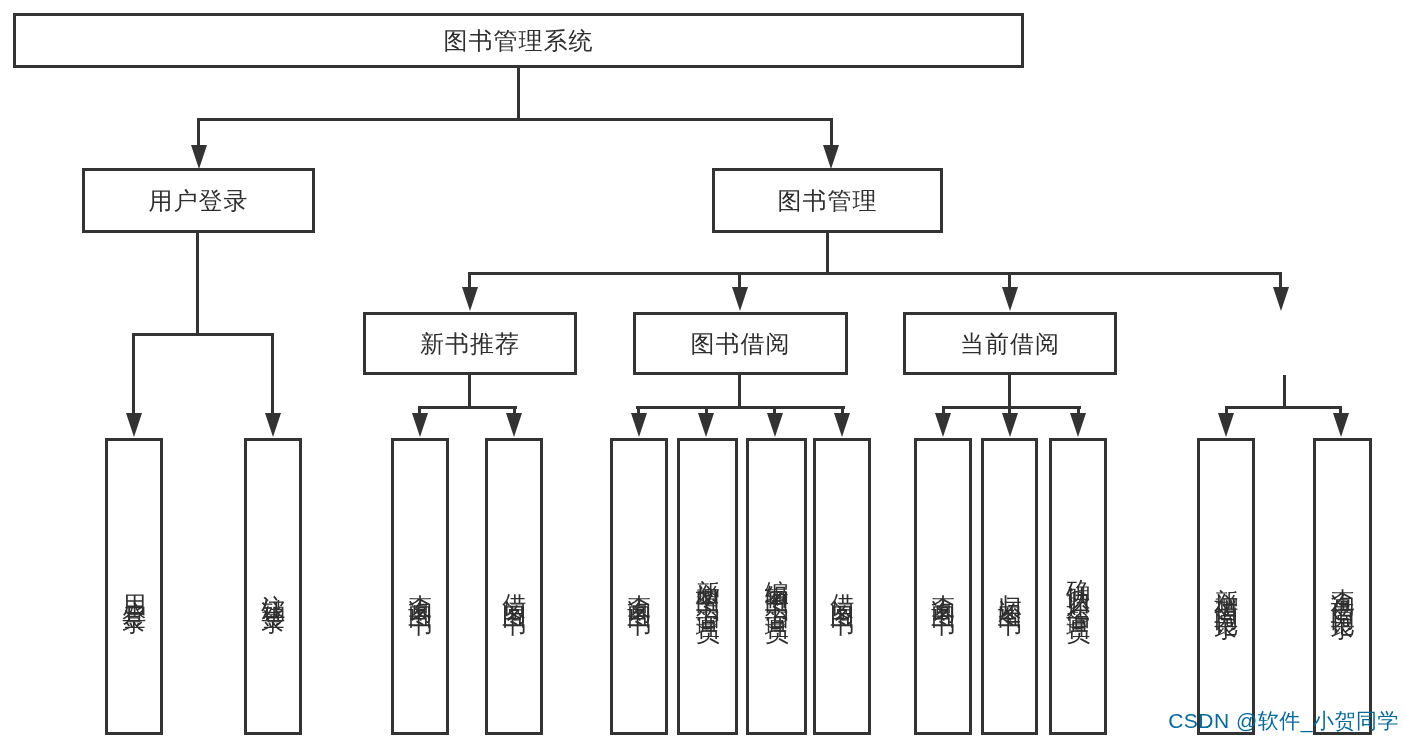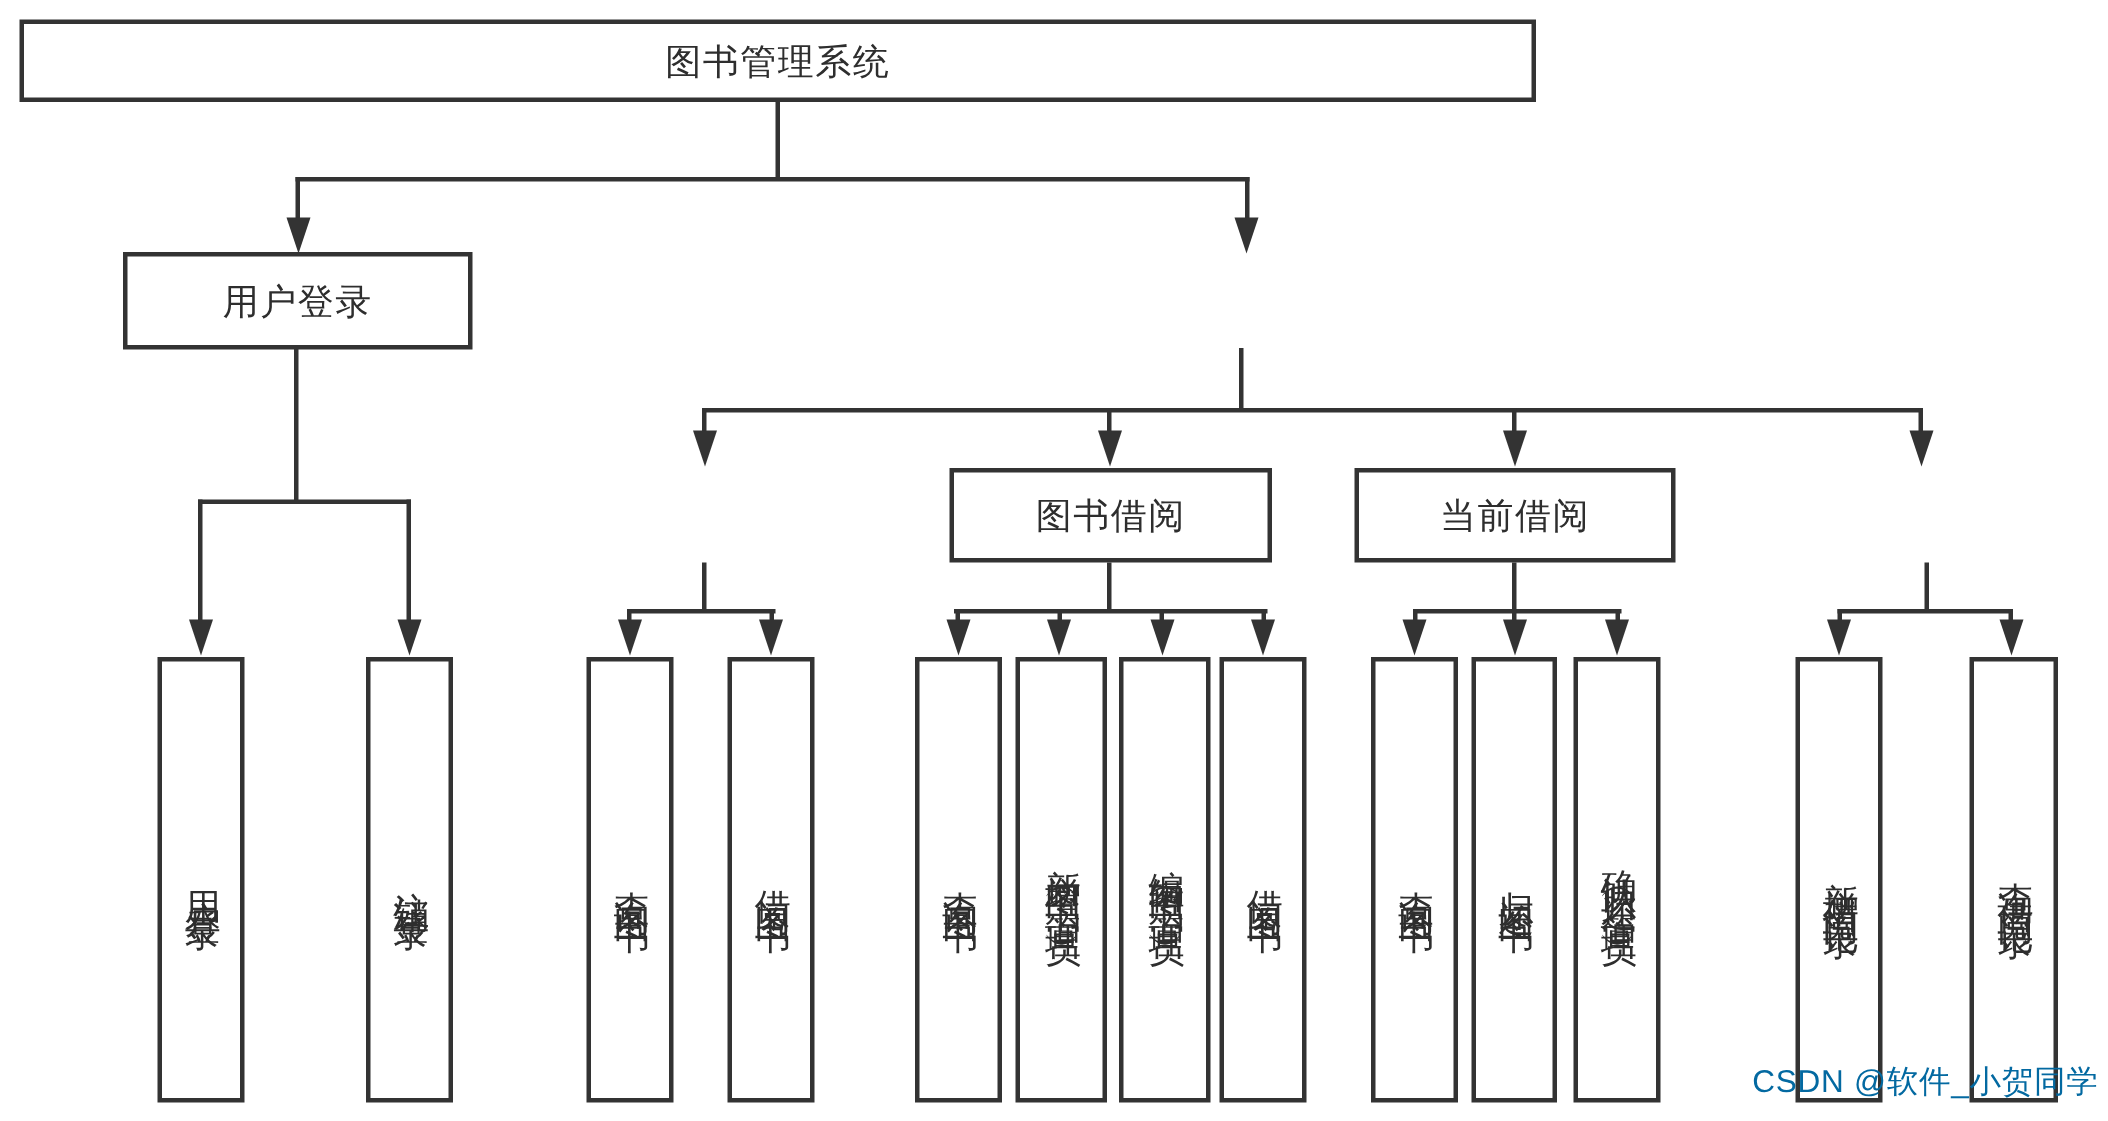--- a/index.html
+++ b/index.html
@@ -69,39 +69,41 @@
   <div class="box" style="left:13px; top:13px; width:1011px; height:55px;">图书管理系统</div>
 
   <div class="vline" style="left:517px; top:66px; height:54px;"></div>
   <div class="hline" style="left:197px; top:118px; width:636px;"></div>
   <div class="vline" style="left:197px; top:118px; height:32px;"></div>
   <div class="vline" style="left:830px; top:118px; height:32px;"></div>
   <div class="arrow" style="left:191px; top:145px;"></div>
   <div class="arrow" style="left:823px; top:145px;"></div>
 
   <div class="box" style="left:82px; top:168px; width:233px; height:65px;">用户登录</div>
+  <div class="box" style="left:712px; top:168px; width:231px; height:65px;">图书管理</div>
 
   <div class="vline" style="left:196px; top:232px; height:103px;"></div>
   <div class="hline" style="left:132px; top:333px; width:142px;"></div>
   <div class="vline" style="left:132px; top:333px; height:82px;"></div>
   <div class="vline" style="left:271px; top:333px; height:82px;"></div>
   <div class="arrow" style="left:126px; top:413px;"></div>
   <div class="arrow" style="left:265px; top:413px;"></div>
 
   <div class="vline" style="left:826px; top:232px; height:42px;"></div>
   <div class="hline" style="left:468px; top:272px; width:814px;"></div>
   <div class="vline" style="left:468px; top:272px; height:18px;"></div>
   <div class="vline" style="left:738px; top:272px; height:18px;"></div>
   <div class="vline" style="left:1008px; top:272px; height:18px;"></div>
   <div class="vline" style="left:1279px; top:272px; height:18px;"></div>
   <div class="arrow" style="left:462px; top:287px;"></div>
   <div class="arrow" style="left:732px; top:287px;"></div>
   <div class="arrow" style="left:1002px; top:287px;"></div>
   <div class="arrow" style="left:1273px; top:287px;"></div>
 
+  <div class="box" style="left:363px; top:312px; width:214px; height:63px;">新书推荐</div>
   <div class="box" style="left:633px; top:312px; width:215px; height:63px;">图书借阅</div>
   <div class="box" style="left:903px; top:312px; width:214px; height:63px;">当前借阅</div>
 
   <div class="vline" style="left:468px; top:375px; height:33px;"></div>
   <div class="hline" style="left:418px; top:406px; width:99px;"></div>
   <div class="vline" style="left:418px; top:406px; height:10px;"></div>
   <div class="vline" style="left:513px; top:406px; height:10px;"></div>
   <div class="arrow" style="left:412px; top:413px;"></div>
   <div class="arrow" style="left:506px; top:413px;"></div>
 

